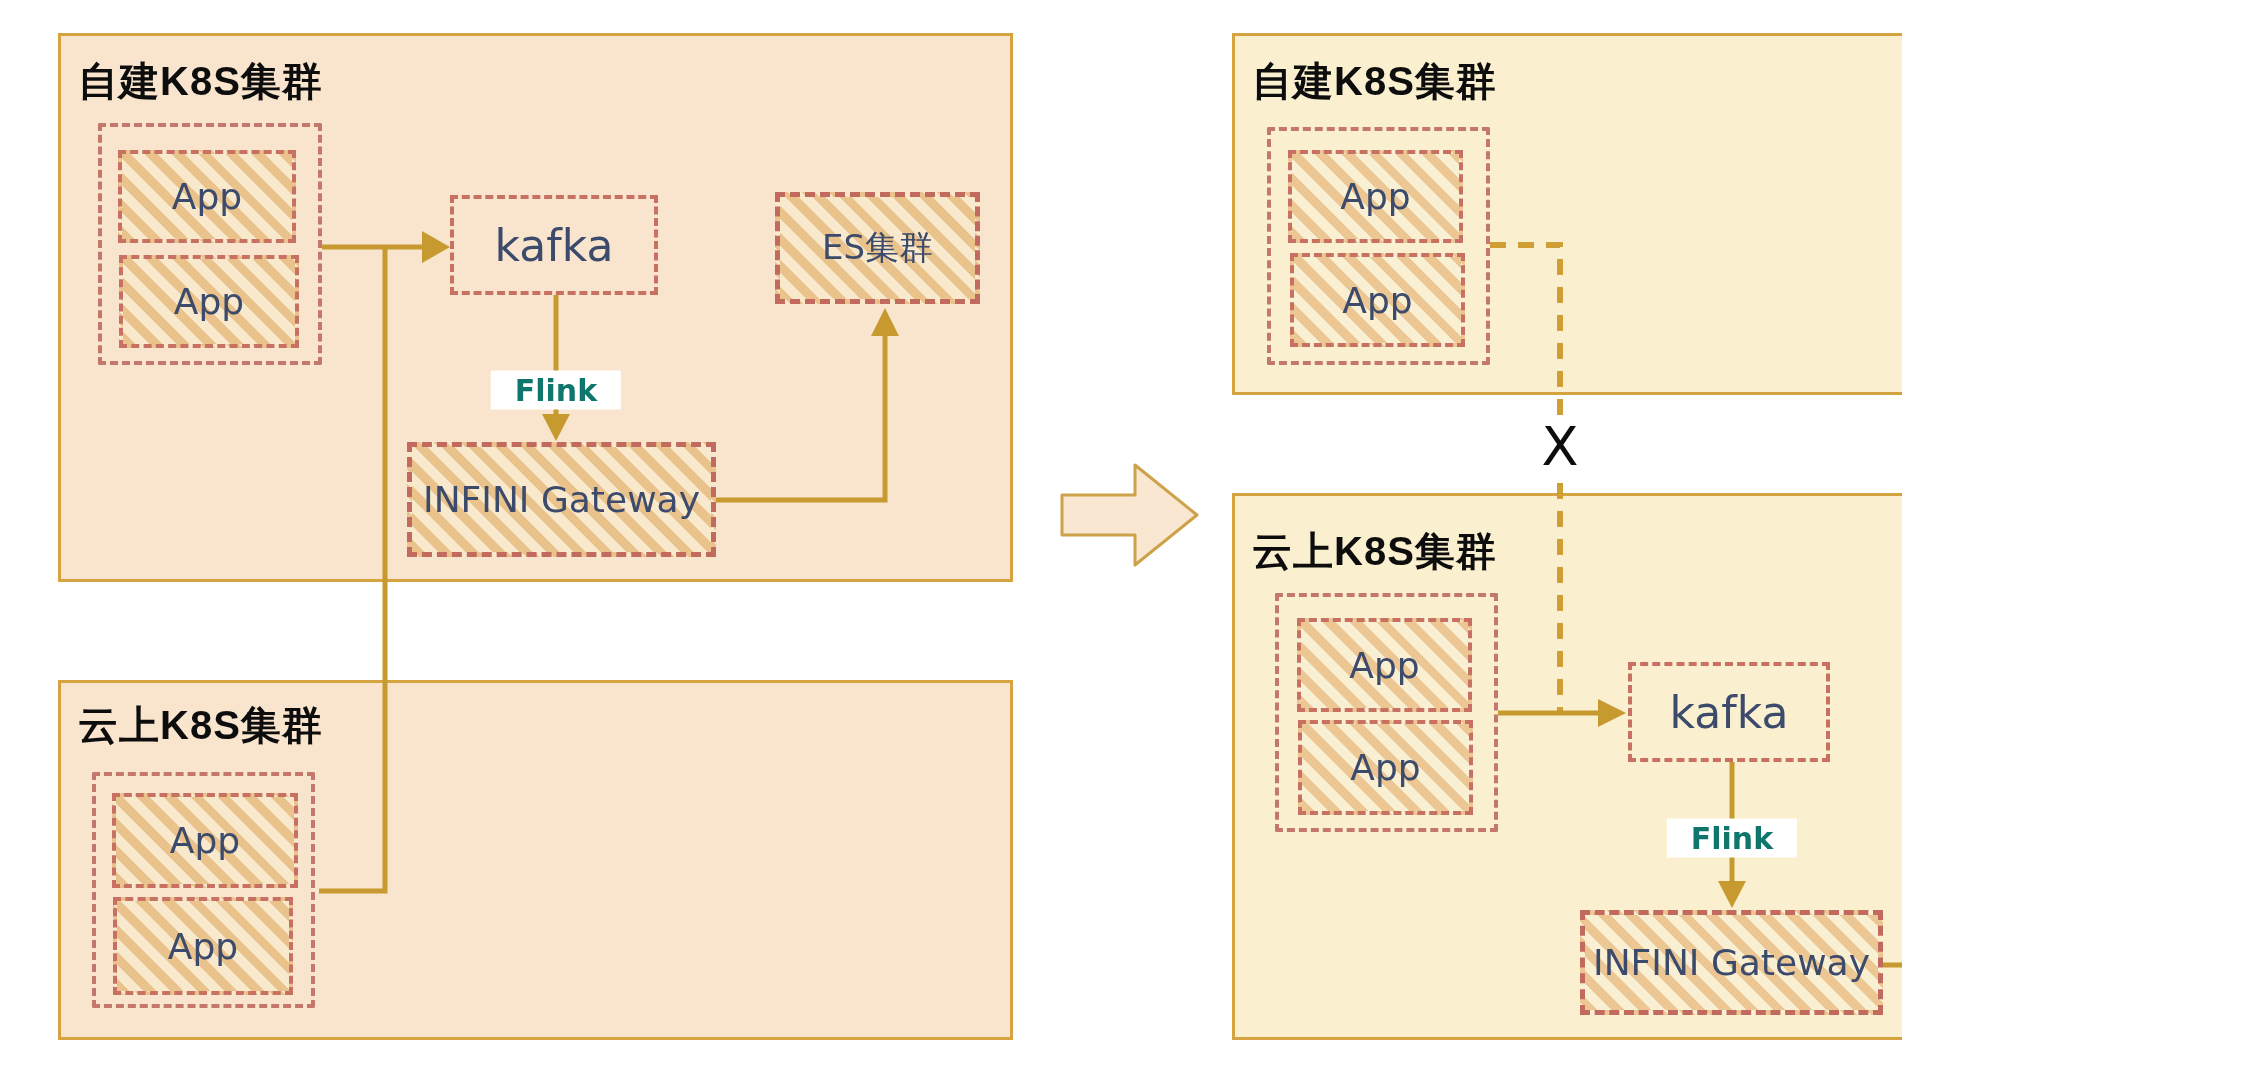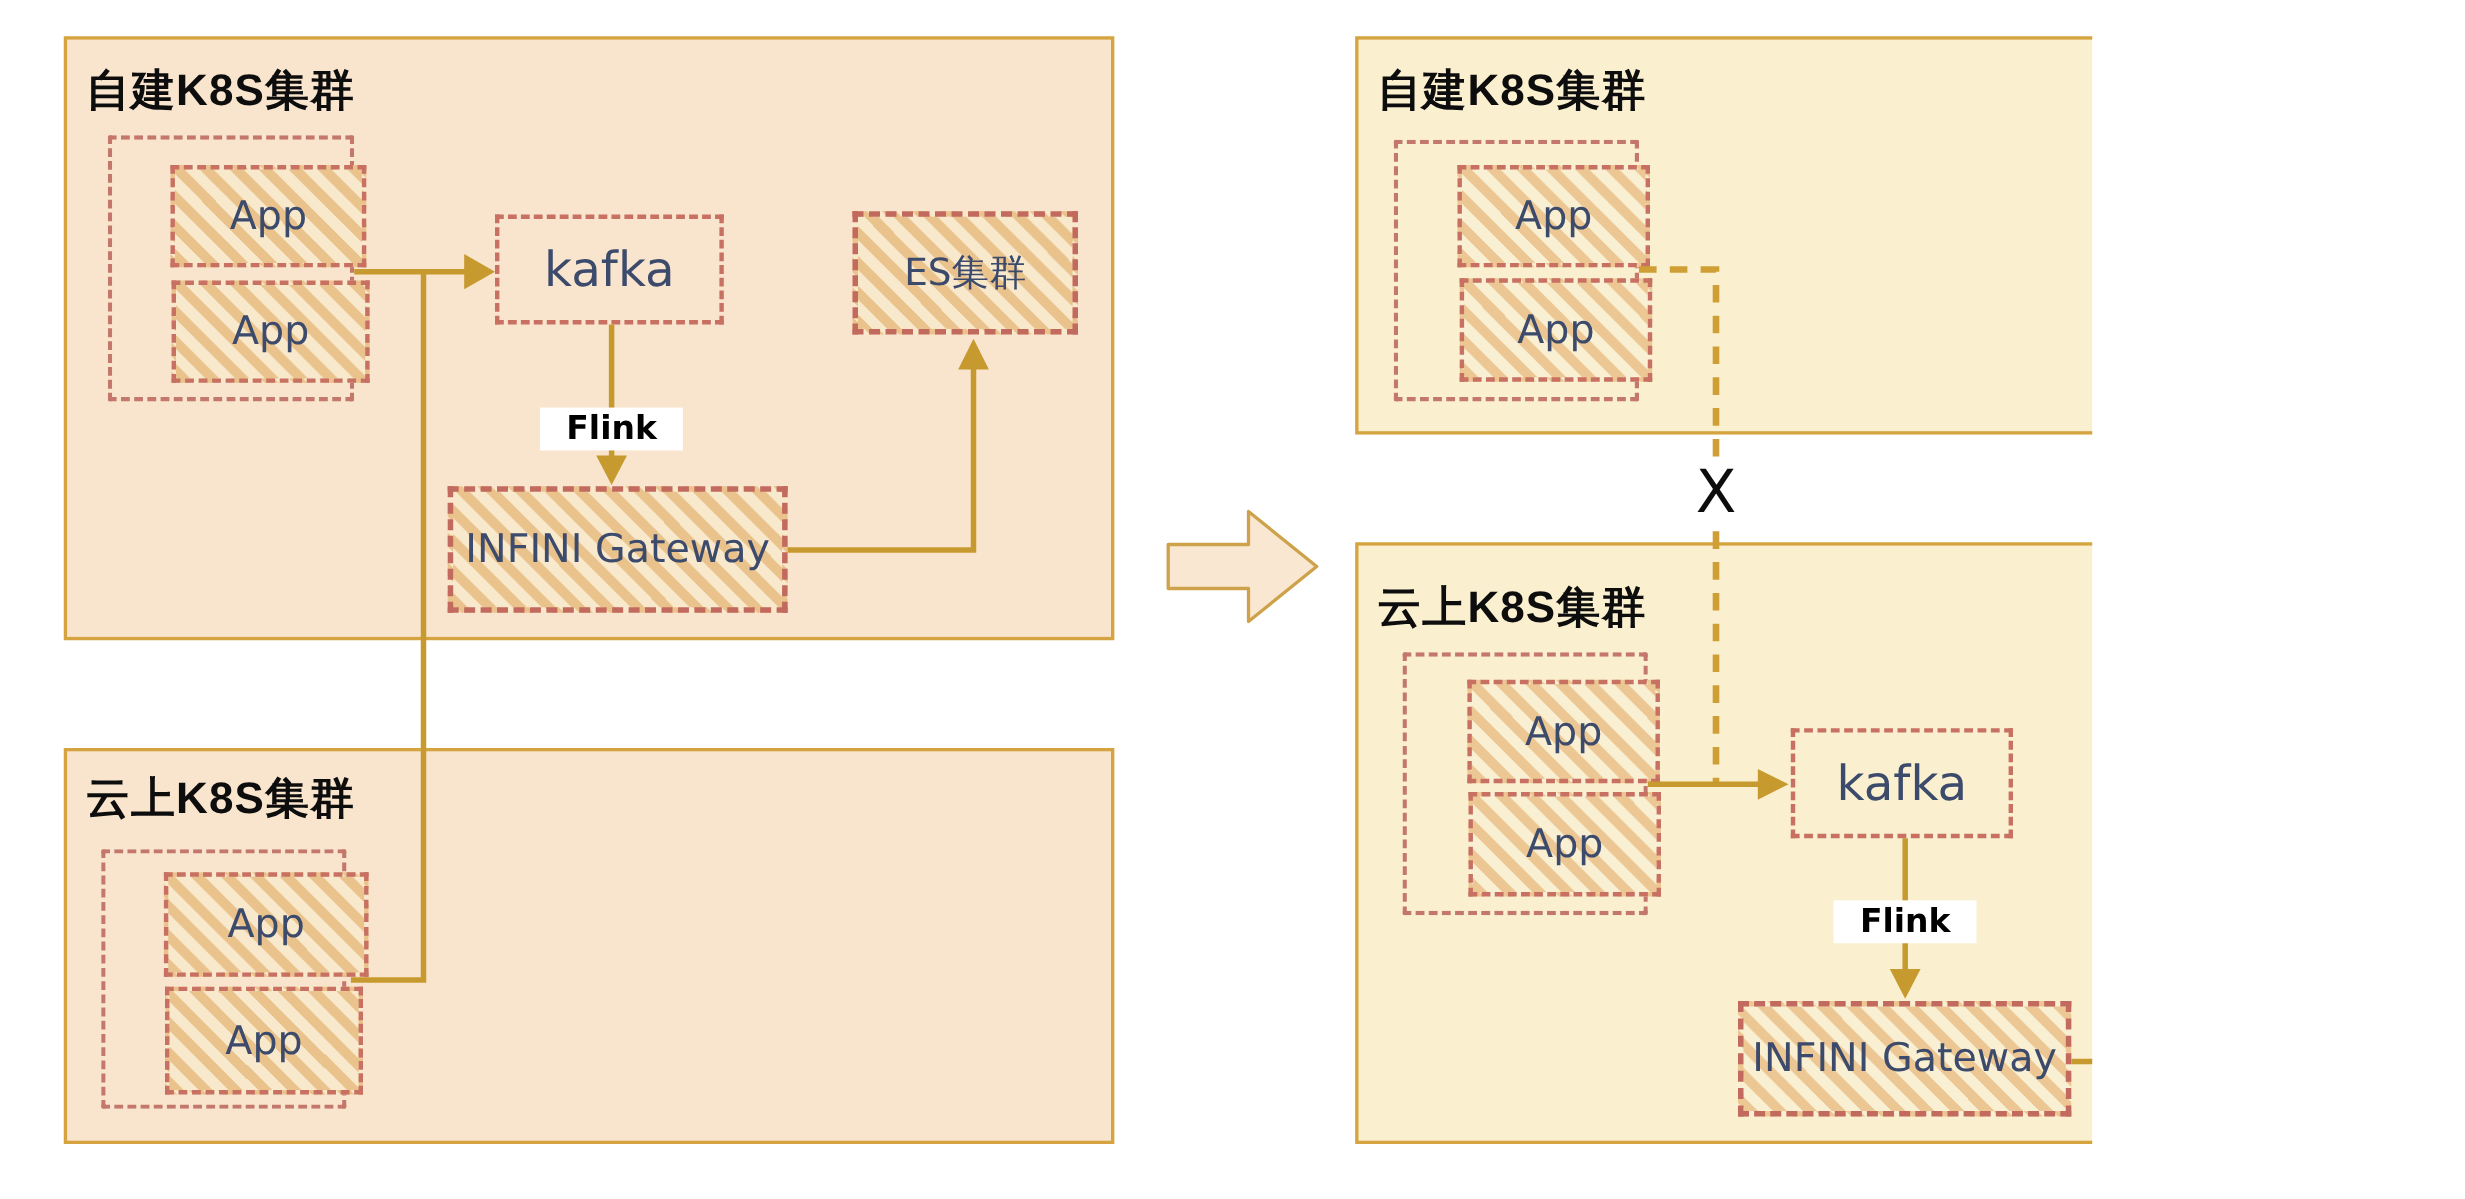--- a/index.html
+++ b/index.html
@@ -12,32 +12,32 @@
   .box.right-fill{background:#faf0cf;}
   .box-title{
     position:absolute;font-weight:bold;font-size:40px;color:#0d0d0d;
     font-family:"Liberation Sans","DejaVu Sans",sans-serif;letter-spacing:1px;white-space:nowrap;
   }
   .pod-group{position:absolute;border:4px dashed #c4776b;box-sizing:border-box;border-radius:2px;}
   .node{
     position:absolute;box-sizing:border-box;display:flex;align-items:center;justify-content:center;
     color:#3c4a6b;white-space:nowrap;
   }
-  .pod{border:4px dashed #c87062;font-size:36px;margin-left:37px;}
+  .pod{border:4px dashed #c87062;font-size:36px;}
   .hatch-l{background:repeating-linear-gradient(45deg,#eac28b 0 9px,#f8e9cd 9px 19px);}
   .hatch-r{background:repeating-linear-gradient(45deg,#ecc793 0 9px,#f9f0d4 9px 19px);}
   .dashed-node{border:4px dashed #c87062;font-size:44px;background:transparent;}
   .big-node{border:5px dashed #c36a5e;}
   .svg-layer{position:absolute;left:0;top:0;z-index:5;pointer-events:none;}
   .conn{stroke:#c79a2f;stroke-width:5;fill:none;}
   .conn-dash{stroke:#cf9f35;stroke-width:6;fill:none;stroke-dasharray:16 12;}
   .head{fill:#c79a2f;stroke:none;}
   .float-label{
     position:absolute;z-index:6;transform:translate(-50%,-50%);
-    background:#ffffff;color:#000000;font-weight:700;font-size:30px;
+    background:#ffffff;color:#0f766e;font-weight:700;font-size:30px;
     padding:3px 24px;line-height:1.1;white-space:nowrap;
   }
   .x-marker{
     position:absolute;z-index:6;transform:translate(-50%,-50%);
     color:#0d0d0d;font-size:54px;font-weight:500;background:#ffffff;
     padding:0 8px;line-height:1;
   }
   .layer2{position:absolute;left:0;top:0;z-index:2;width:100%;height:100%;}
 </style>
 </head>

